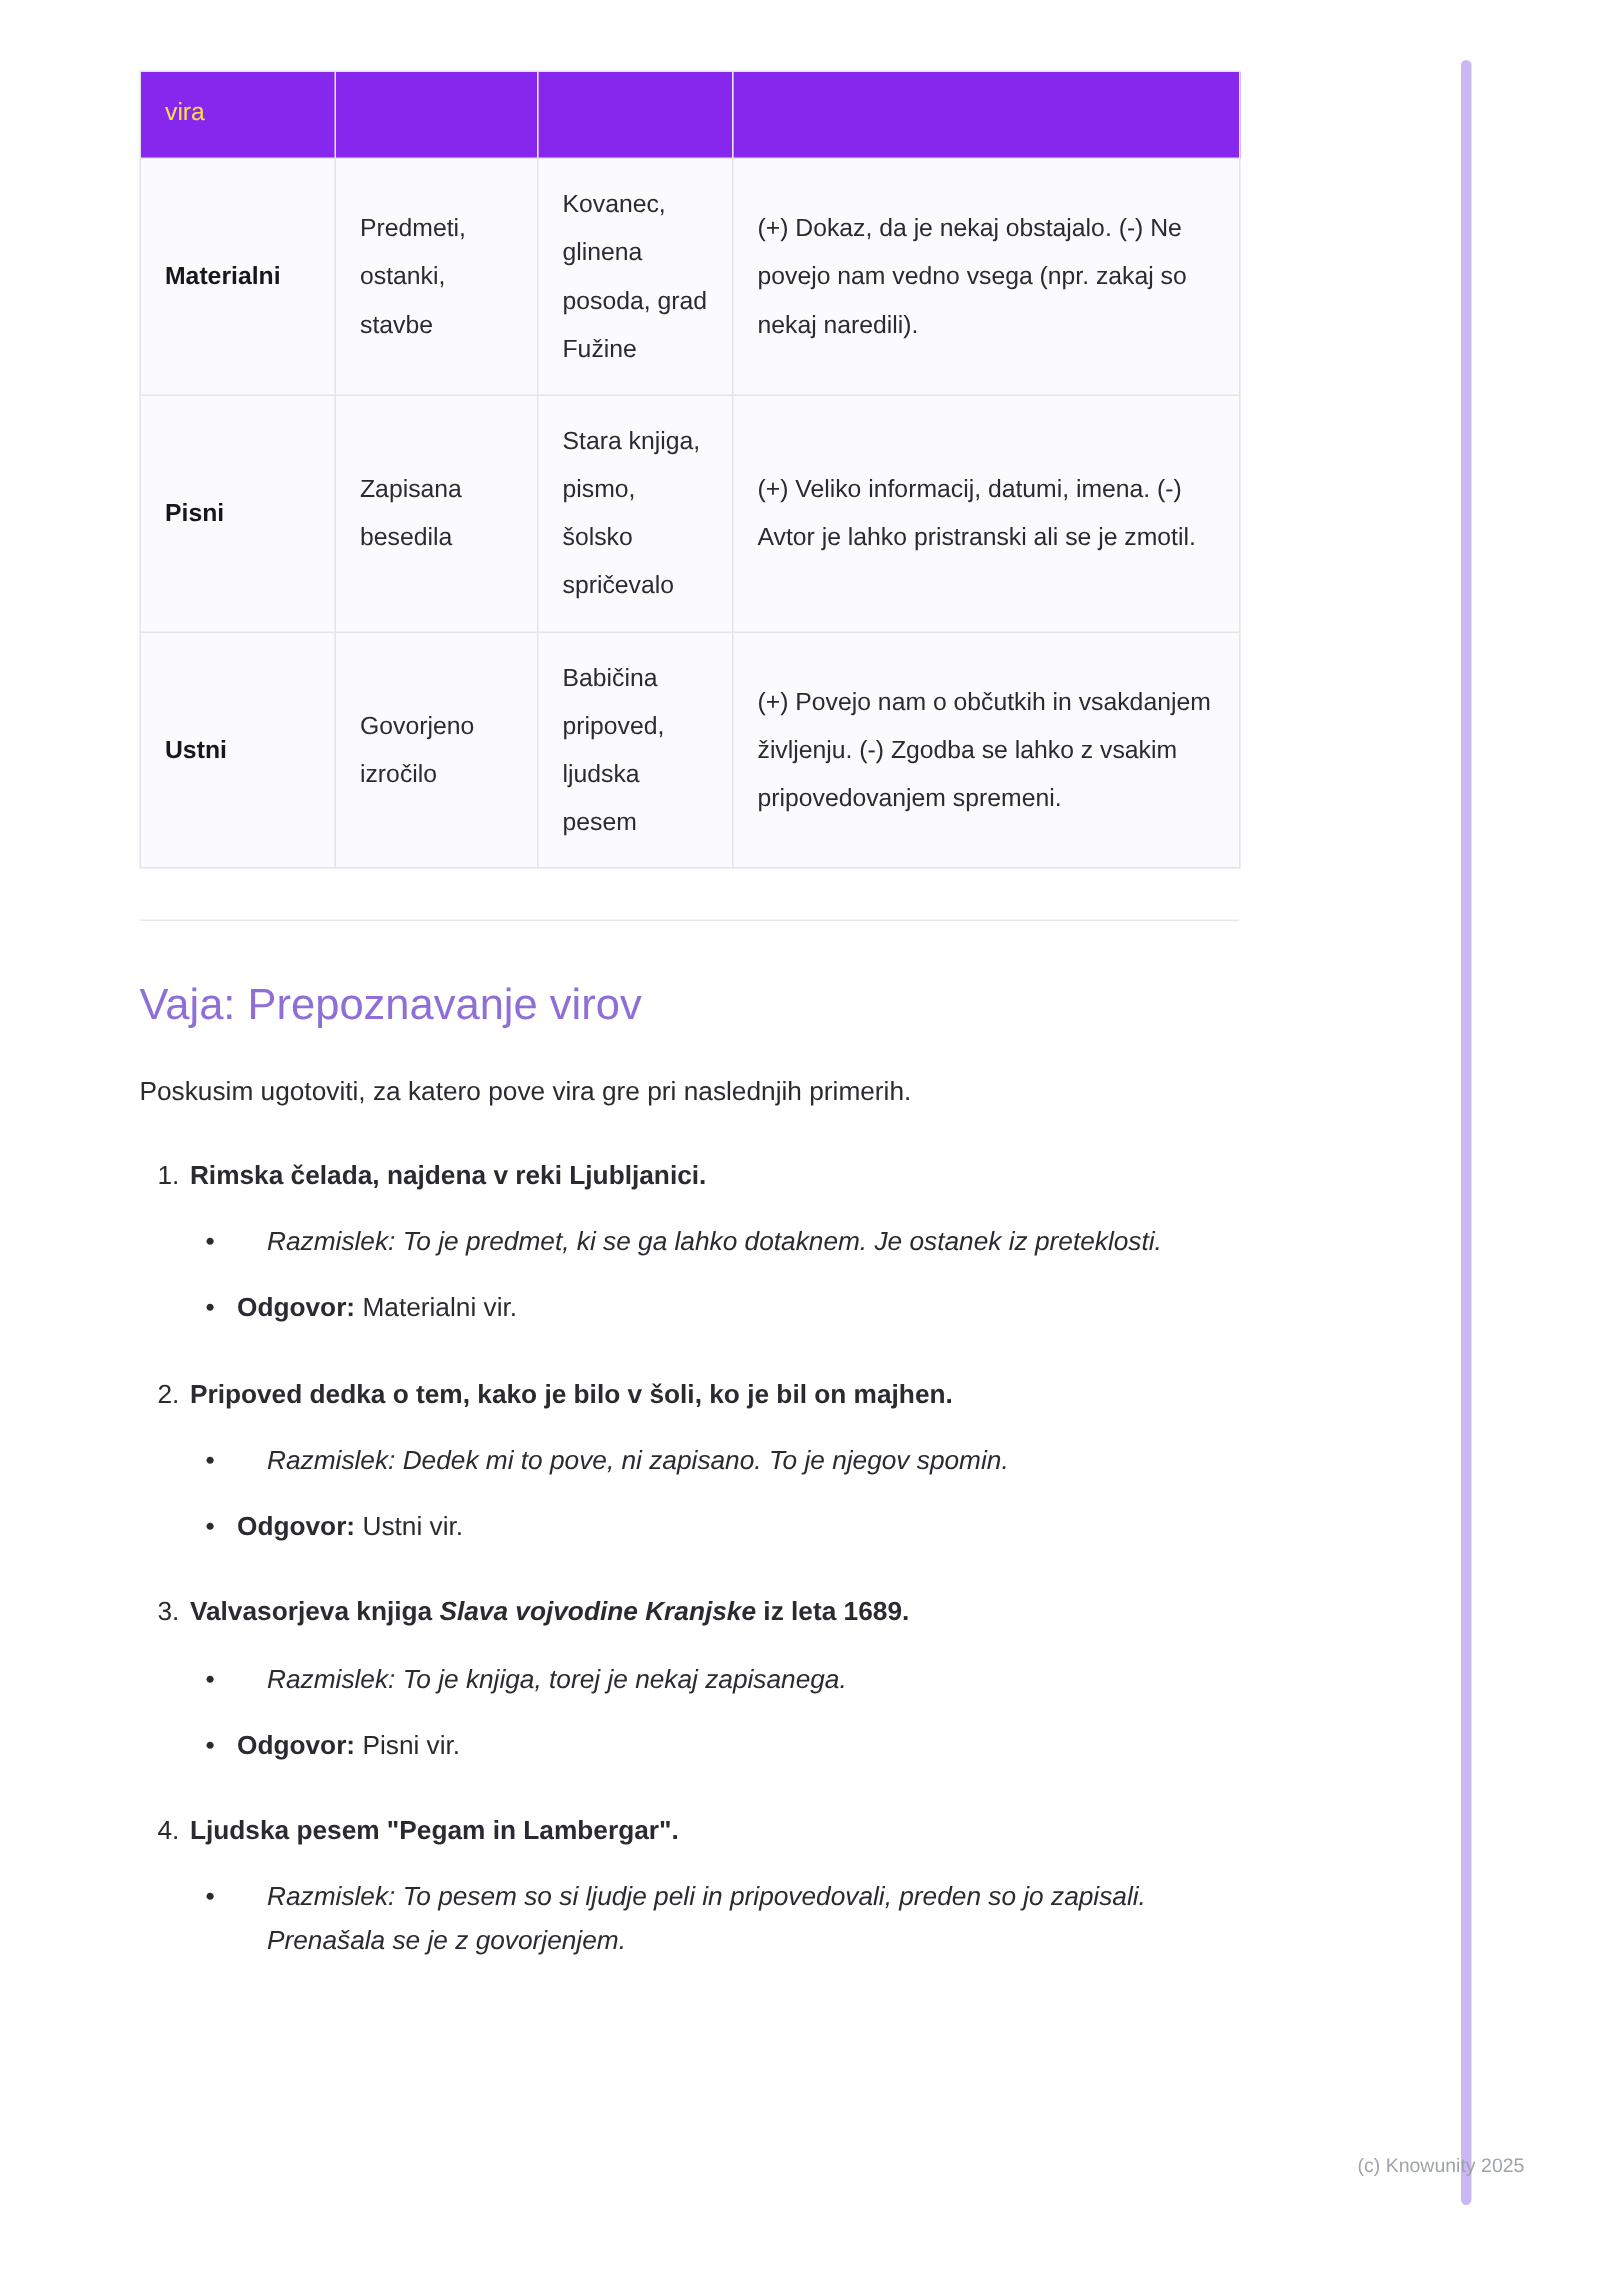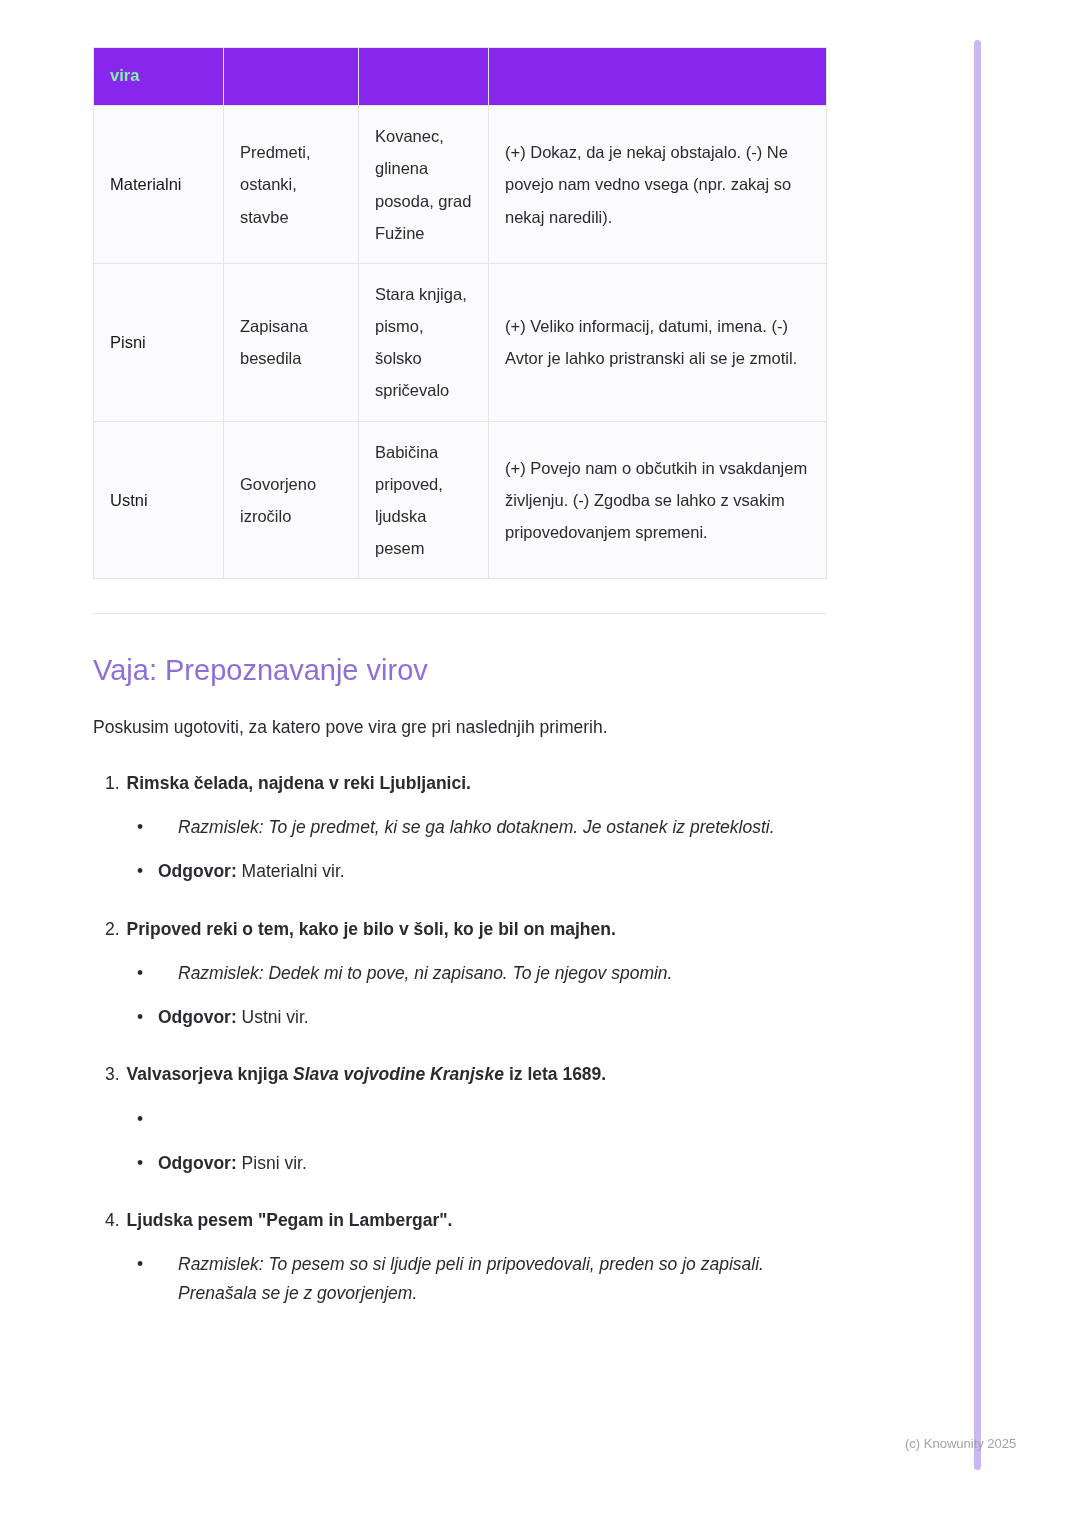--- a/index.html
+++ b/index.html
@@ -21,24 +21,24 @@
 
   table.sources-table{
     width:100%;border-collapse:collapse;table-layout:fixed;
     background:var(--tablebg);font-size:16.5px;
   }
   .sources-table th,.sources-table td{
     border:1px solid var(--border);padding:14px 16px;vertical-align:middle;
     line-height:1.95;text-align:left;word-wrap:break-word;
   }
   .sources-table thead th{
-    background:var(--accent);color:#86efac;font-weight:bold;
+    background:var(--accent);color:#fde047;font-weight:normal;
     height:56px;vertical-align:top;padding-top:11px;
   }
-  td.cell-type{font-weight:normal;color:#17171D;}
+  td.cell-type{font-weight:bold;color:#17171D;}
 
   .divider{border:none;border-top:1px solid #E8E8EC;margin:34px 0 0 0;}
 
   .heading{color:var(--heading);font-size:29px;font-weight:normal;margin:40px 0 0 0;line-height:1.15;}
   .intro{font-size:17.5px;margin:26px 0 0 0;line-height:1.5;}
 
   .item{margin-top:30px;}
   .item-title{padding-left:12px;font-size:17.5px;line-height:1.55;}
   .item-title .num{display:inline-block;min-width:14px;margin-right:7px;}
   .item-title b i{font-style:italic;}
@@ -111,38 +111,39 @@
           <span class="razmislek">Razmislek: To je predmet, ki se ga lahko dotaknem. Je ostanek iz preteklosti.</span>
         </div>
         <div class="bullet">
           <span class="dot">•</span>
           <span><b>Odgovor:</b><span> Materialni vir.</span></span>
         </div>
       </div>
 
       <div class="item">
         <div class="item-title">
-          <span class="num">2.</span><b>Pripoved reki o tem, kako je bilo v šoli, ko je bil on majhen.</b>
+          <span class="num">2.</span><b>Pripoved dedka o tem, kako je bilo v šoli, ko je bil on majhen.</b>
         </div>
         <div class="bullet">
           <span class="dot">•</span>
           <span class="razmislek">Razmislek: Dedek mi to pove, ni zapisano. To je njegov spomin.</span>
         </div>
         <div class="bullet">
           <span class="dot">•</span>
           <span><b>Odgovor:</b><span> Ustni vir.</span></span>
         </div>
       </div>
 
       <div class="item">
         <div class="item-title">
           <span class="num">3.</span><b><span>Valvasorjeva knjiga </span><i>Slava vojvodine Kranjske</i><span> iz leta 1689.</span></b>
         </div>
         <div class="bullet">
           <span class="dot">•</span>
+          <span class="razmislek">Razmislek: To je knjiga, torej je nekaj zapisanega.</span>
         </div>
         <div class="bullet">
           <span class="dot">•</span>
           <span><b>Odgovor:</b><span> Pisni vir.</span></span>
         </div>
       </div>
 
       <div class="item">
         <div class="item-title">
           <span class="num">4.</span><b>Ljudska pesem "Pegam in Lambergar".</b>

